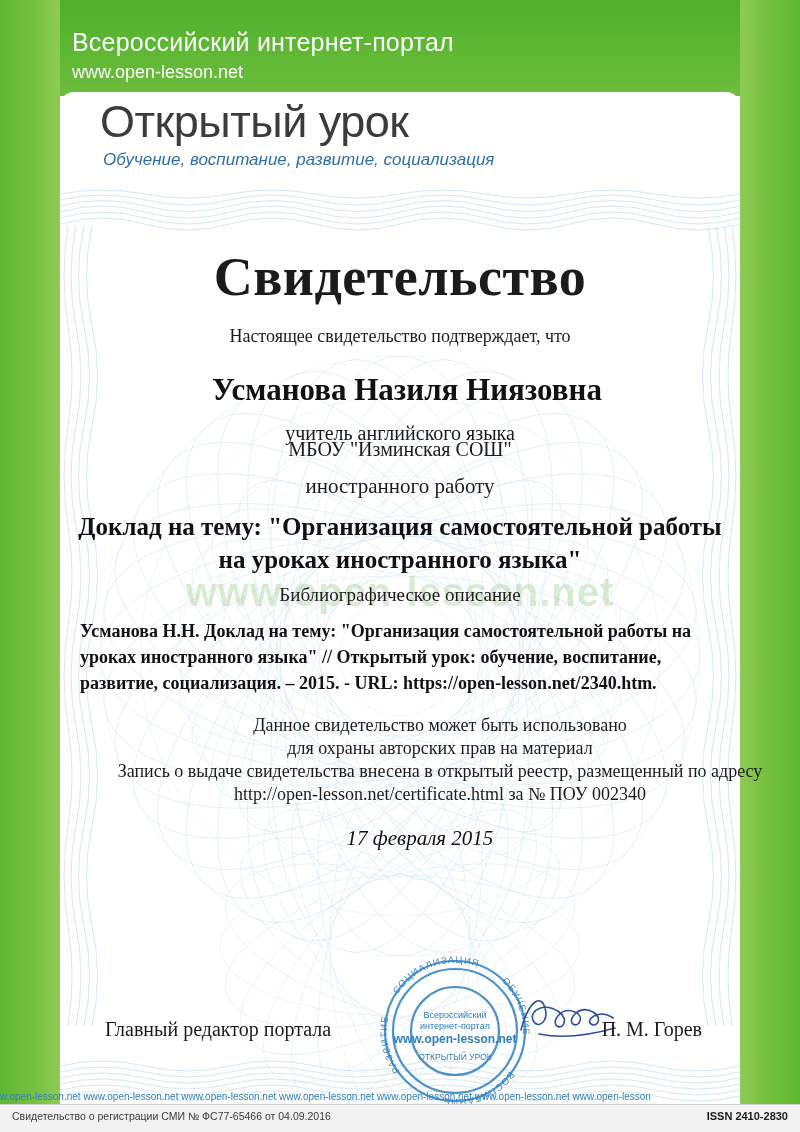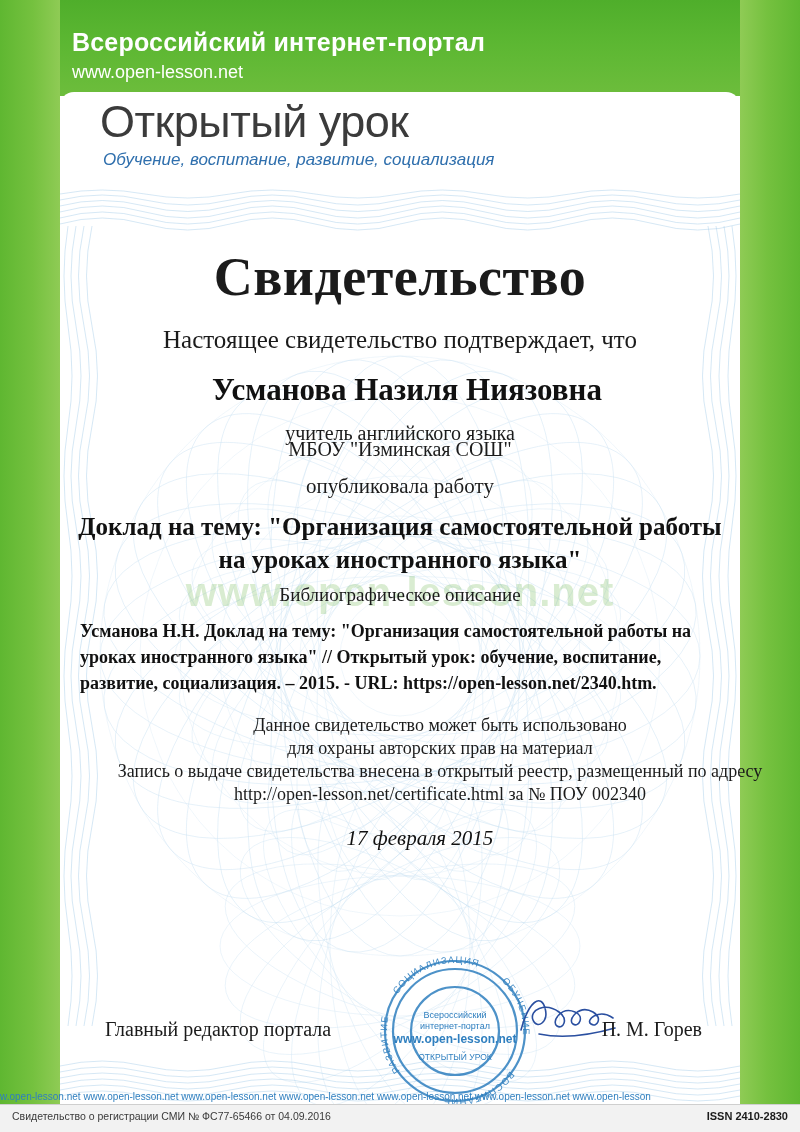--- a/index.html
+++ b/index.html
@@ -48,21 +48,21 @@
     background: #f2f2f2;
     border-top: 1px solid #cfcfcf;
   }
 
   
   .hdr-title {
     position: absolute;
     left: 72px; top: 28px;
     font-family: "Liberation Sans", sans-serif;
     font-size: 25px;
-    font-weight: bold;
+    font-weight: normal;
     color: #ffffff;
     letter-spacing: 0.2px;
   }
   .hdr-sub {
     position: absolute;
     left: 72px; top: 62px;
     font-family: "Liberation Sans", sans-serif;
     font-size: 18px;
     color: #ffffff;
   }
@@ -130,21 +130,21 @@
     font-size: 54px;
     font-weight: bold;
     color: #1b1b1b;
     letter-spacing: 0.5px;
   }
   .c-line-confirm {
     position: absolute;
     left: 0; top: 140px;
     width: 680px;
     text-align: center;
-    font-size: 25px;
+    font-size: 18px;
     color: #1b1b1b;
   }
   .c-name {
     position: absolute;
     left: 0; top: 186px;
     width: 680px;
     text-align: center;
     font-size: 31px;
     font-weight: bold;
     color: #111;
@@ -403,21 +403,21 @@
   </div>
 
   <div class="watermark">www.open-lesson.net</div>
 
   <div class="content">
     <div class="c-title">Свидетельство</div>
     <div class="c-line-confirm">Настоящее свидетельство подтверждает, что</div>
     <div class="c-name">Усманова Назиля Ниязовна</div>
     <div class="c-role1">учитель английского языка</div>
     <div class="c-role2">МБОУ "Изминская СОШ"</div>
-    <div class="c-published">опубликовала работу</div>
+    <div class="c-published">иностранного работу</div>
     <div class="c-work">Доклад на тему: "Организация самостоятельной работы на уроках иностранного языка"</div>
     <div class="c-biblio-label">Библиографическое описание</div>
     <div class="c-biblio">Усманова Н.Н. Доклад на тему: "Организация самостоятельной работы на уроках иностранного языка" // Открытый урок: обучение, воспитание, развитие, социализация. – 2015. - URL: https://open-lesson.net/2340.htm.</div>
     <div class="c-note">
       <div>Данное свидетельство может быть использовано</div>
       <div>для охраны авторских прав на материал</div>
       <div>Запись о выдаче свидетельства внесена в открытый реестр, размещенный по адресу</div>
       <div>http://open-lesson.net/certificate.html за № ПОУ 002340</div>
     </div>
     <div class="c-date">17 февраля 2015</div>

